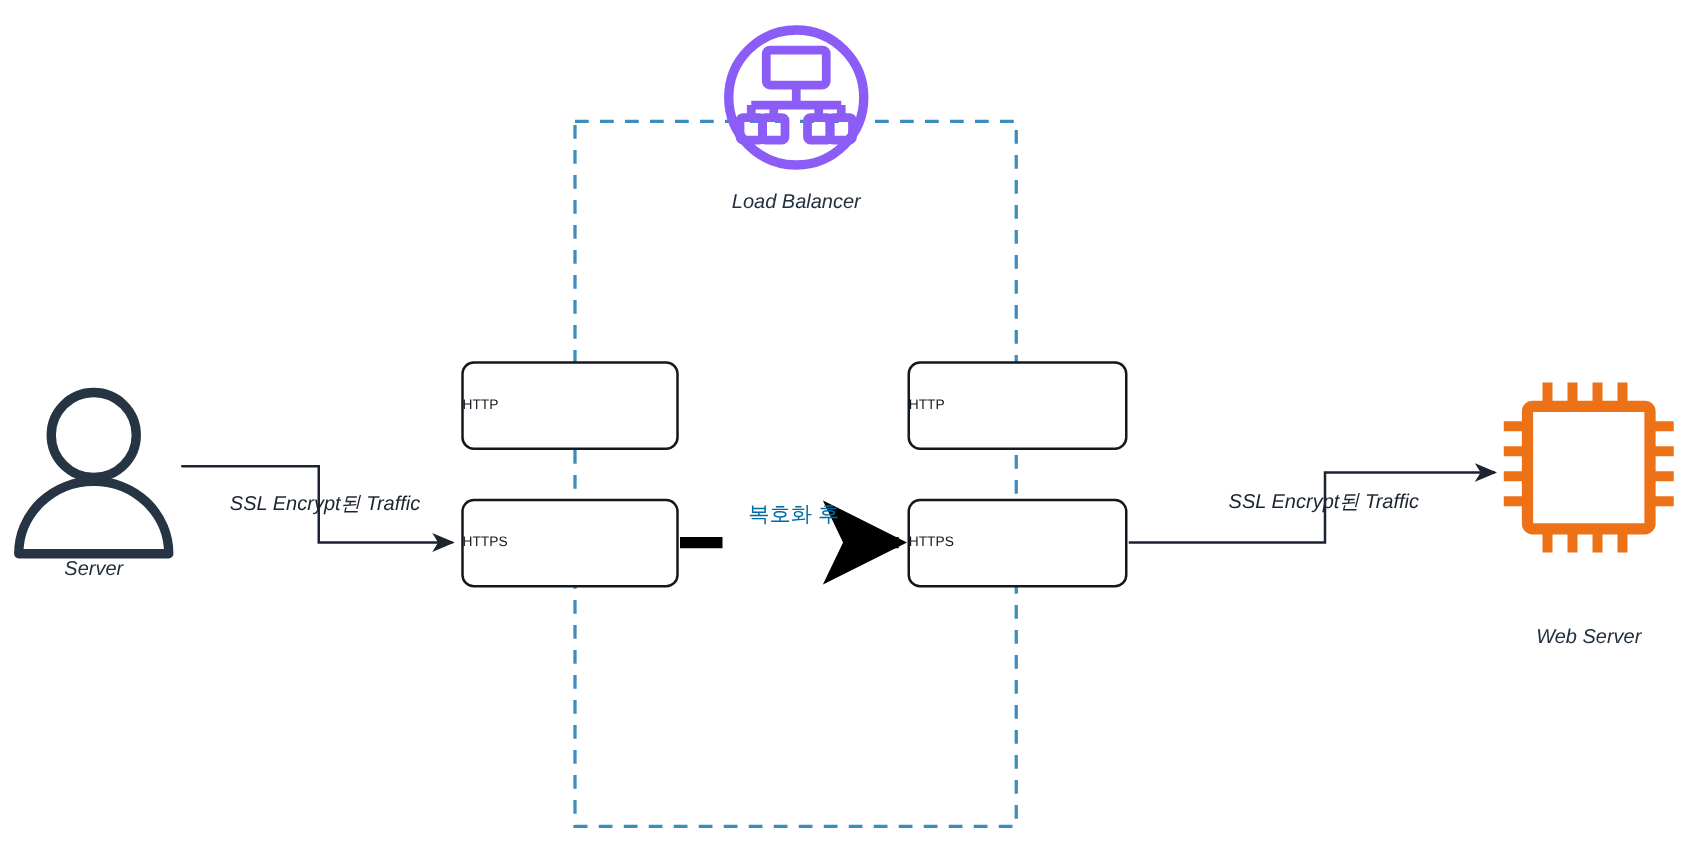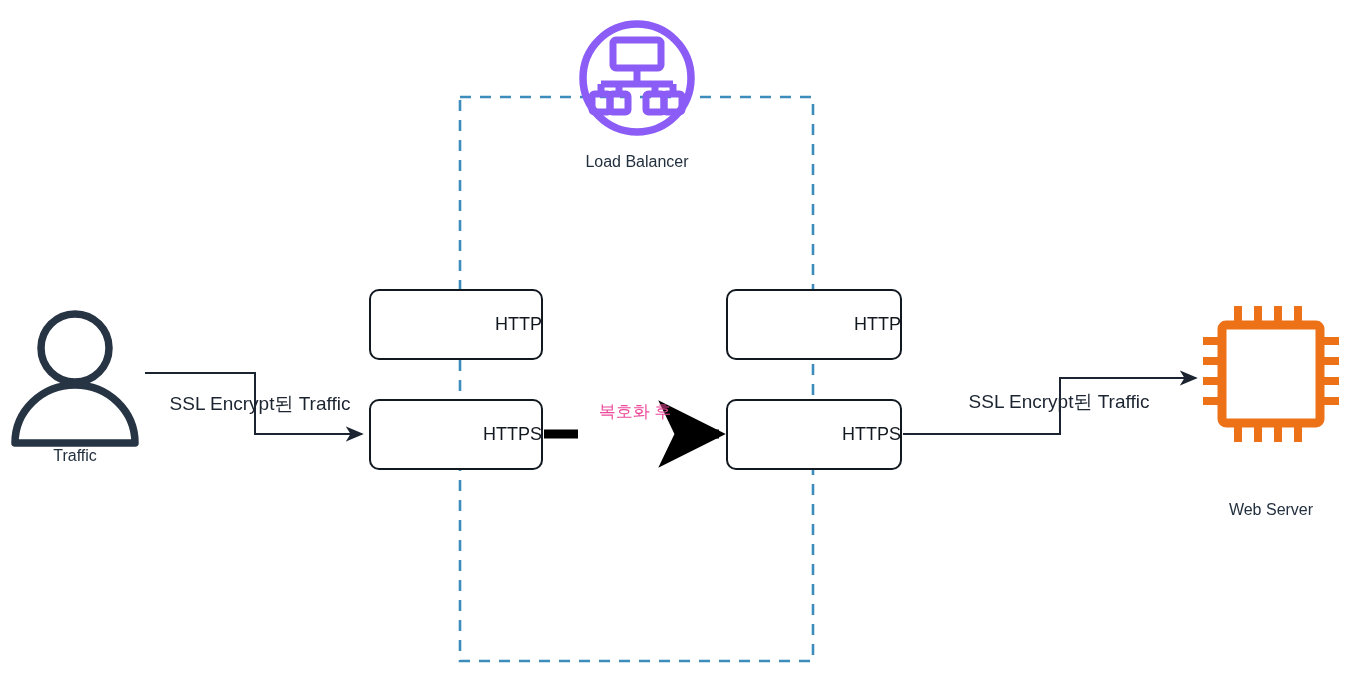--- a/index.html
+++ b/index.html
@@ -25,43 +25,45 @@
     height: 677px;
   }
   .node-label {
     position: absolute;
     text-align: center;
     color: #23303f;
     font-size: 16px;
     line-height: 20px;
     white-space: nowrap;
     font-family: "Liberation Sans", "DejaVu Sans", sans-serif;
+    font-style: italic;
   }
   .edge-label {
     position: absolute;
     text-align: center;
     color: #1b2430;
-    font-size: 19px;
+    font-size: 16px;
     line-height: 22px;
     white-space: nowrap;
     font-family: "Liberation Sans", "DejaVu Sans", sans-serif;
+    font-style: italic;
   }
   .proto-label {
     position: absolute;
-    text-align: right;
+    text-align: left;
     color: #12181f;
-    font-size: 18px;
+    font-size: 11px;
     line-height: 20px;
     white-space: nowrap;
     font-family: "Liberation Sans", "DejaVu Sans", sans-serif;
   }
   .mid-label {
     position: absolute;
     text-align: center;
-    color: #ec4899;
+    color: #0369a1;
     font-size: 17px;
     line-height: 26px;
     font-family: "Liberation Sans", "DejaVu Sans", sans-serif;
   }
 </style>
 </head>
 <body>
 
 <div id="canvas">
 
@@ -128,21 +130,21 @@
     <rect x="727" y="400" width="174" height="69" rx="9" fill="#ffffff" stroke="#12181f" stroke-width="2"></rect>
 
     <path d="M 145 373 L 255 373 L 255 434 L 362 434" fill="none" stroke="#1b2430" stroke-width="2" marker-end="url(#arrow-thin)"></path>
 
     <path d="M 544 434 L 578 434" fill="none" stroke="#000000" stroke-width="9"></path>
     <path d="M 686 434 L 719 434" fill="none" stroke="#000000" stroke-width="9" marker-end="url(#arrow-bold)"></path>
 
     <path d="M 903 434 L 1060 434 L 1060 378 L 1196 378" fill="none" stroke="#1b2430" stroke-width="2" marker-end="url(#arrow-thin)"></path>
   </svg>
 
-  <div class="node-label" style="left:15px; top:446px; width:120px;">Traffic</div>
+  <div class="node-label" style="left:15px; top:446px; width:120px;">Server</div>
 
   <div class="node-label" style="left:527px; top:152px; width:220px;">Load Balancer</div>
 
   <div class="node-label" style="left:1211px; top:452px; width:120px;margin-top:48px;">Web Server</div>
 
   <div class="proto-label" style="left:370px; top:314px; width:172px;">HTTP</div>
 
   <div class="proto-label" style="left:370px; top:424px; width:172px;">HTTPS</div>
 
   <div class="proto-label" style="left:727px; top:314px; width:174px;">HTTP</div>

